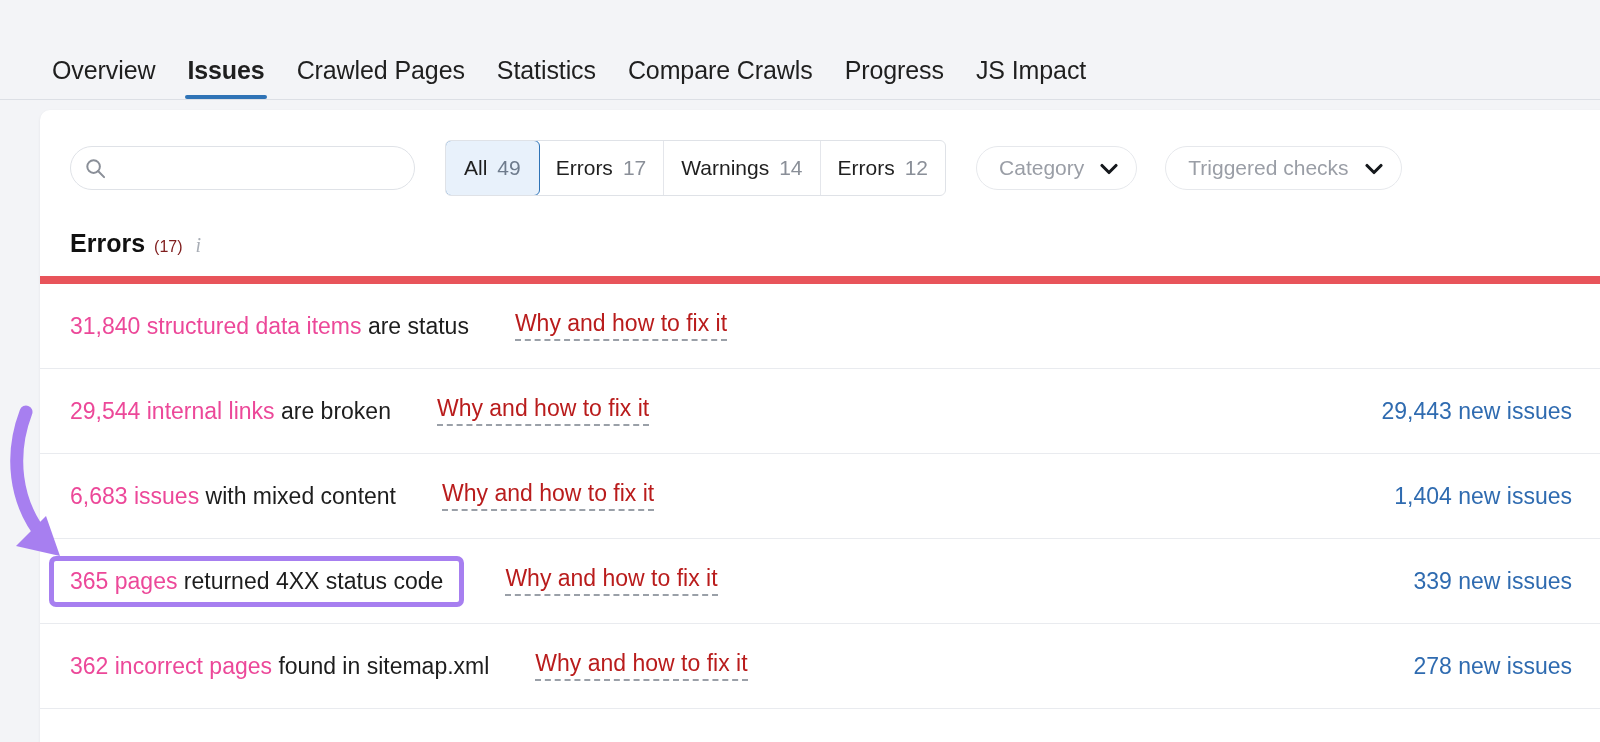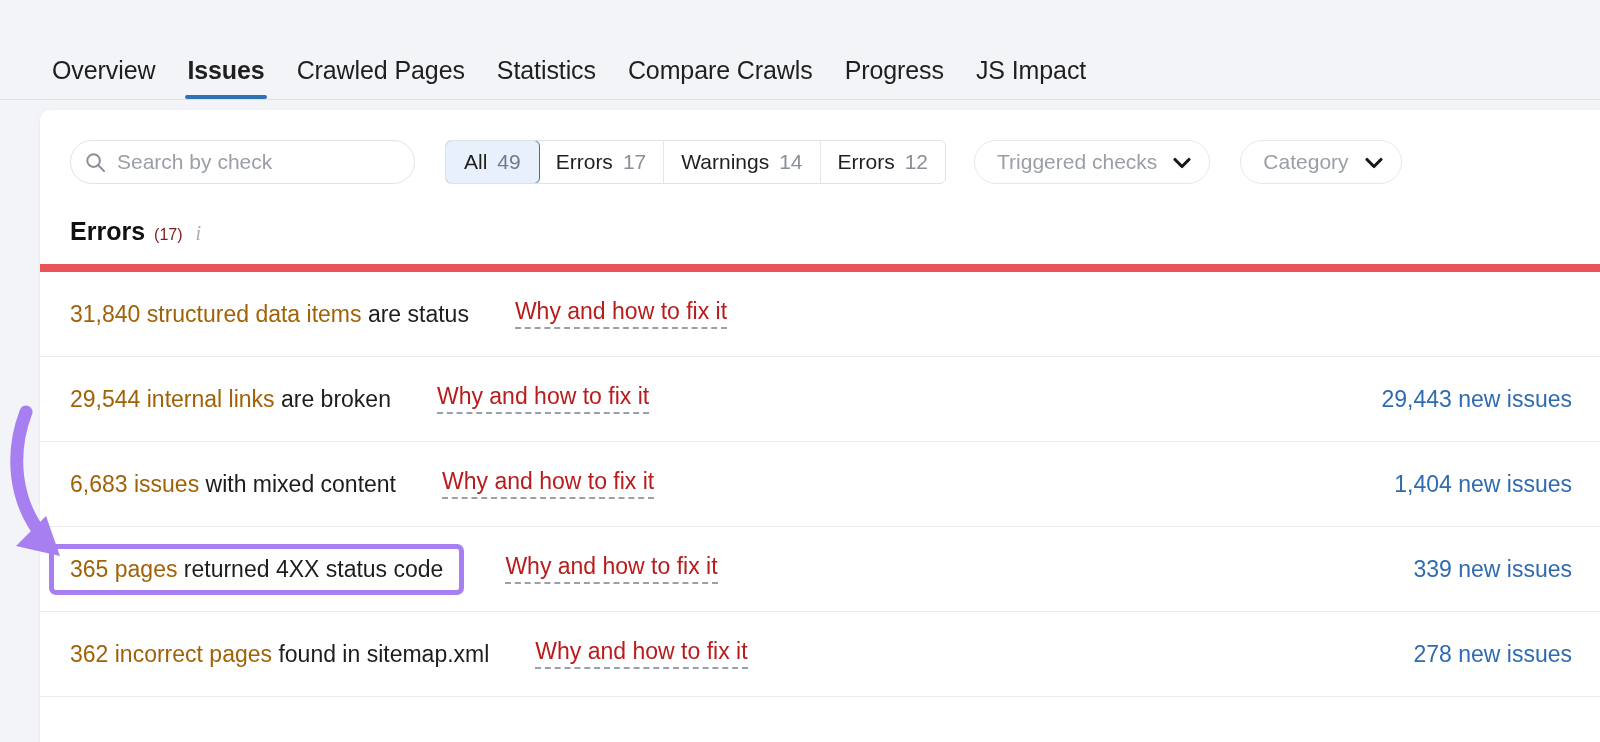--- a/index.html
+++ b/index.html
@@ -98,21 +98,21 @@
     width: 100%;
     background: transparent;
   }
   .search-input::placeholder { color: #9a9ea6; }
 
   .seg-group {
     display: flex;
     margin-left: 30px;
     border: 1px solid #dfe2e7;
     border-radius: 6px;
-    height: 44px;
+    height: 56px;
     overflow: hidden;
     background: #fff;
   }
 
   .seg {
     display: flex;
     align-items: center;
     gap: 10px;
     padding: 0 17px;
     font-size: 21px;
@@ -187,21 +187,21 @@
     padding-right: 48px;
     position: relative;
   }
 
   .row-title {
     font-size: 23px;
     color: #1d1d1d;
     white-space: nowrap;
   }
   .row-title .hl {
-    color: #a16207;
+    color: #ec4899;
     cursor: pointer;
   }
 
   .fixlink {
     font-size: 23px;
     color: #b91c1c;
     margin-left: 46px;
     border-bottom: 2px dashed #9aa0a8;
     padding-bottom: 3px;
     line-height: 1.05;
@@ -269,21 +269,20 @@
 
   <div class="filters">
 
     <div class="search-box">
       <span class="search-icon">
         <svg width="21" height="21" viewBox="0 0 22 22">
           <circle cx="9" cy="9" r="6.6" fill="none" stroke="#8a8f98" stroke-width="2.1"></circle>
           <line x1="13.7" y1="13.7" x2="20" y2="20" stroke="#8a8f98" stroke-width="2.1" stroke-linecap="round"></line>
         </svg>
       </span>
-      <input class="search-input" type="text" placeholder="Search by check" style="">
     </div>
 
     <div class="seg-group">
       <div class="seg active">
         <span>All</span>
         <span class="seg-count">49</span>
       </div>
       <div class="seg">
         <span>Errors</span>
         <span class="seg-count">17</span>
@@ -291,37 +290,37 @@
       <div class="seg">
         <span>Warnings</span>
         <span class="seg-count">14</span>
       </div>
       <div class="seg">
         <span>Errors</span>
         <span class="seg-count">12</span>
       </div>
     </div>
 
+    <div class="dropdown dd-category">
+      <span>Category</span>
+      <span class="chev">
+        <svg width="18" height="12" viewBox="0 0 18 12">
+          <polyline points="2,2.5 9,9.5 16,2.5" fill="none" stroke="#15181c" stroke-width="3.1" stroke-linecap="round" stroke-linejoin="round"></polyline>
+        </svg>
+      </span>
+    </div>
+
     <div class="dropdown dd-triggered">
       <span>Triggered checks</span>
       <span class="chev">
         <svg width="18" height="12" viewBox="0 0 18 12">
           <polyline points="2,2.5 9,9.5 16,2.5" fill="none" stroke="#15181c" stroke-width="3.1" stroke-linecap="round" stroke-linejoin="round"></polyline>
         </svg>
       </span>
     </div>
-
-    <div class="dropdown dd-category">
-      <span>Category</span>
-      <span class="chev">
-        <svg width="18" height="12" viewBox="0 0 18 12">
-          <polyline points="2,2.5 9,9.5 16,2.5" fill="none" stroke="#15181c" stroke-width="3.1" stroke-linecap="round" stroke-linejoin="round"></polyline>
-        </svg>
-      </span>
-    </div>
   </div>
 
   <div class="section-head">
     <span class="section-title">Errors</span>
     <span class="section-count">(17)</span>
     <span class="info-icon">i</span>
   </div>
 
   <div class="sev-bar"></div>
 

